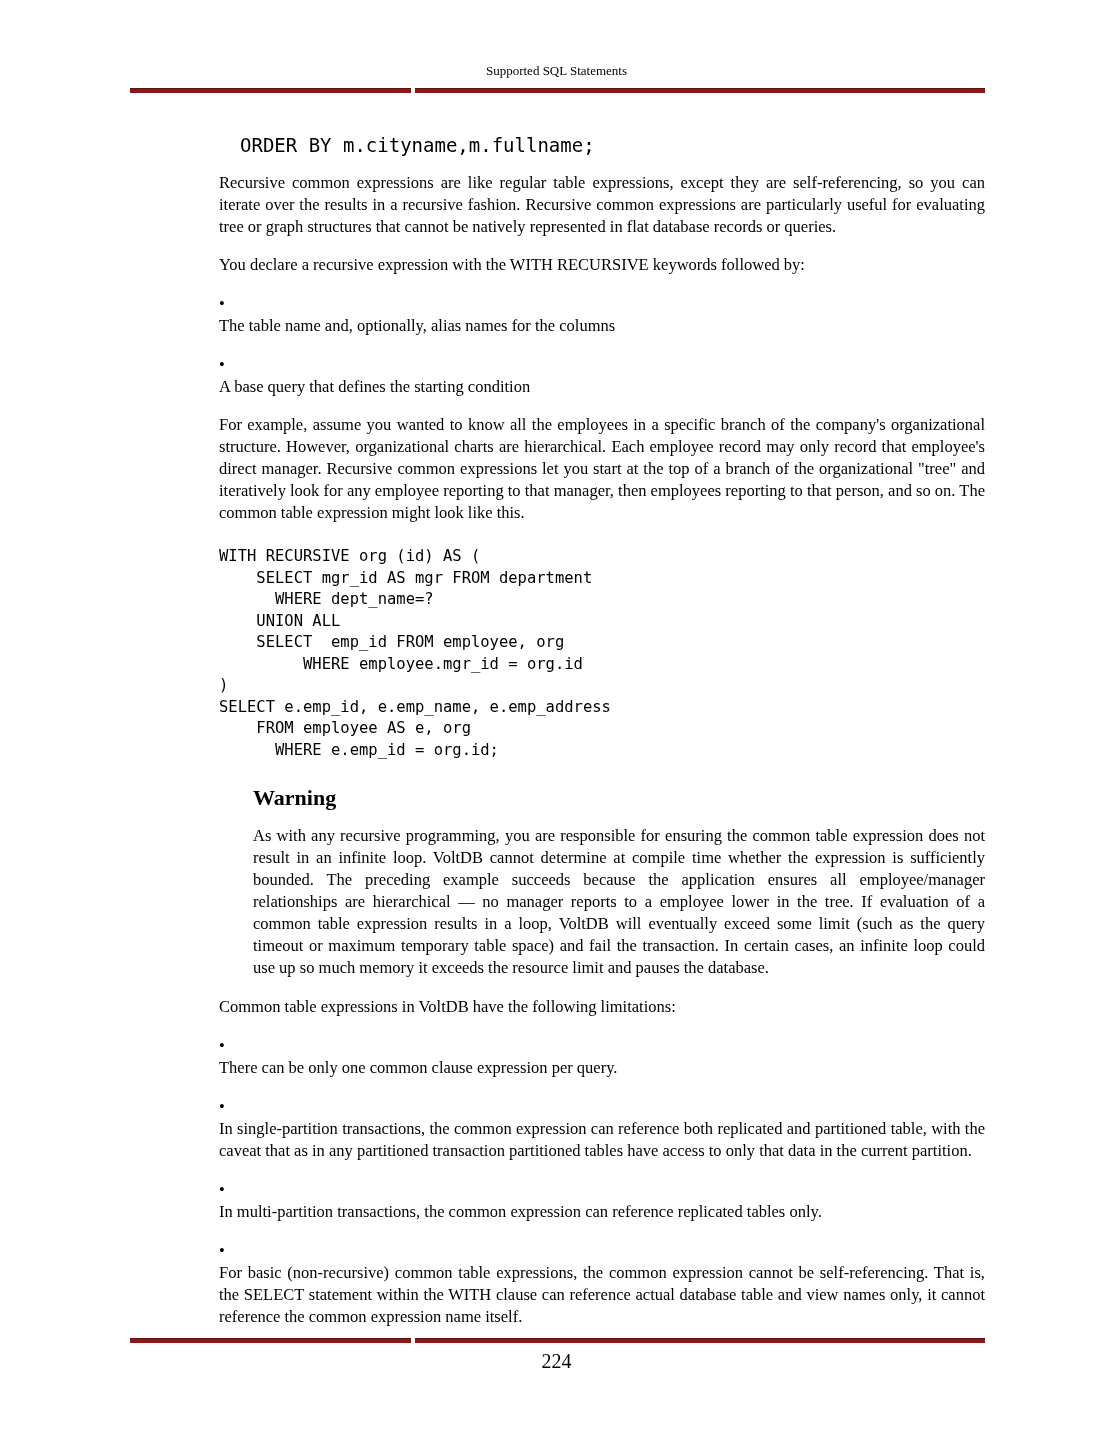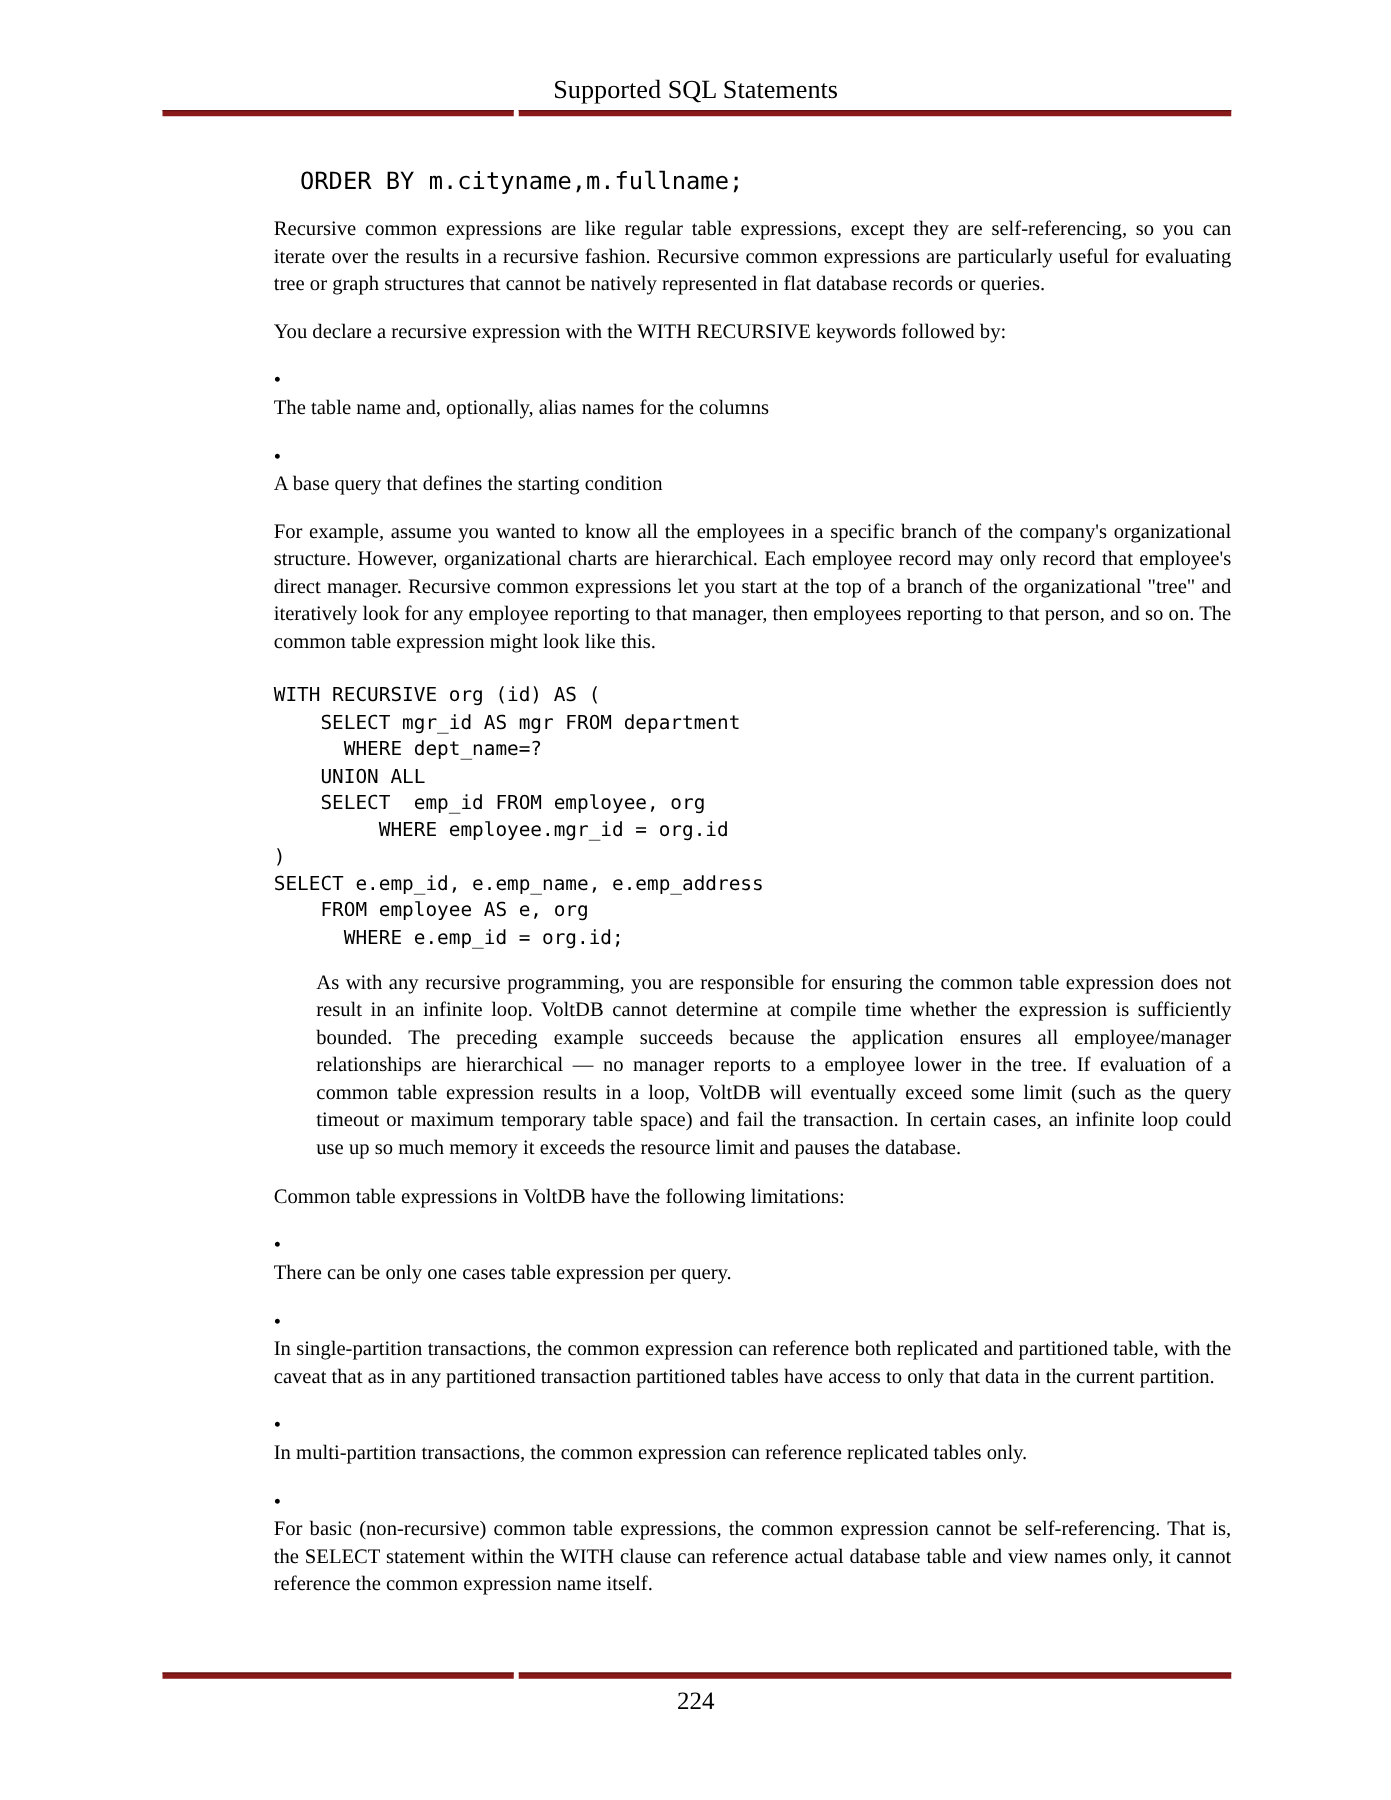--- a/index.html
+++ b/index.html
@@ -13,21 +13,21 @@
     position: relative;
     background: #ffffff;
     font-family: "Liberation Serif", serif;
     color: #000000;
     overflow: hidden;
     margin: 0 auto;
   }
   .header-title {
     padding-top: 60px;
     text-align: center;
-    font-size: 21px;
+    font-size: 13px;
     line-height: 22px;
   }
   .rule {
     margin: 6px 0 0 130px;
     width: 855px;
     display: flex;
     gap: 4px;
   }
   .seg {
     height: 4px;
@@ -139,29 +139,30 @@
       WHERE dept_name=?
     UNION ALL
     SELECT  emp_id FROM employee, org
          WHERE employee.mgr_id = org.id
 )
 SELECT e.emp_id, e.emp_name, e.emp_address
     FROM employee AS e, org
       WHERE e.emp_id = org.id;</pre>
 
     <div class="warning">
+      <div class="warning-title">Warning</div>
       <p class="warning-body">As with any recursive programming, you are responsible for ensuring the common table expression does not result in an infinite loop. VoltDB cannot determine at compile time whether the expression is sufficiently bounded. The preceding example succeeds because the application ensures all employee/manager relationships are hierarchical — no manager reports to a employee lower in the tree. If evaluation of a common table expression results in a loop, VoltDB will eventually exceed some limit (such as the query timeout or maximum temporary table space) and fail the transaction. In certain cases, an infinite loop could use up so much memory it exceeds the resource limit and pauses the database.</p>
     </div>
 
     <p class="body">Common table expressions in VoltDB have the following limitations:</p>
 
     <div>
       <div class="bullet">
         <span class="bullet-marker"></span>
-        <span class="bullet-text">There can be only one cases table expression per query.</span>
+        <span class="bullet-text">There can be only one common clause expression per query.</span>
       </div>
       <div class="bullet">
         <span class="bullet-marker"></span>
         <span class="bullet-text">In single-partition transactions, the common expression can reference both replicated and partitioned table, with the caveat that as in any partitioned transaction partitioned tables have access to only that data in the current partition.</span>
       </div>
       <div class="bullet">
         <span class="bullet-marker"></span>
         <span class="bullet-text">In multi-partition transactions, the common expression can reference replicated tables only.</span>
       </div>
       <div class="bullet">

